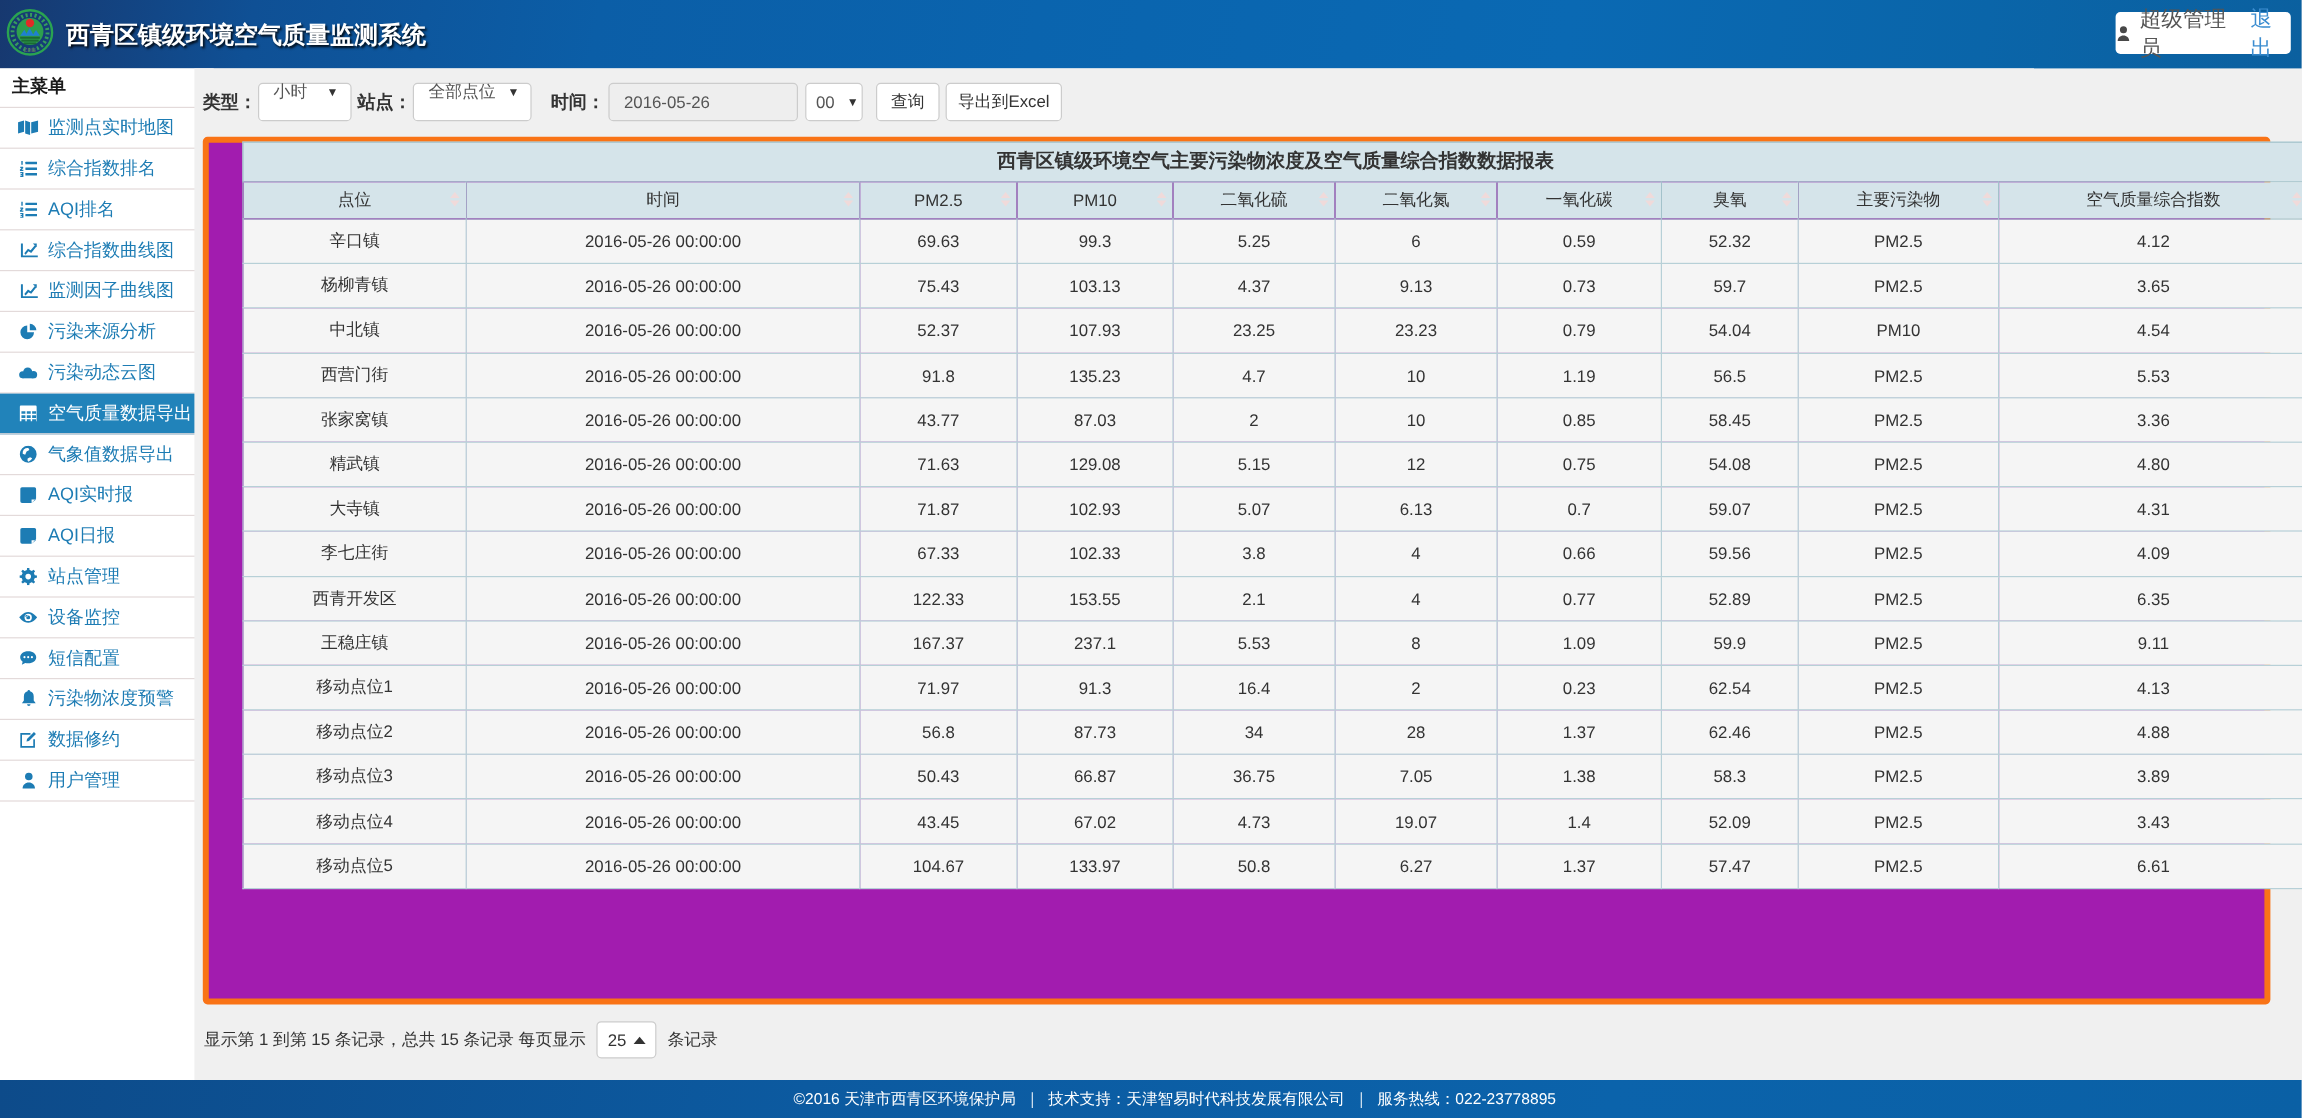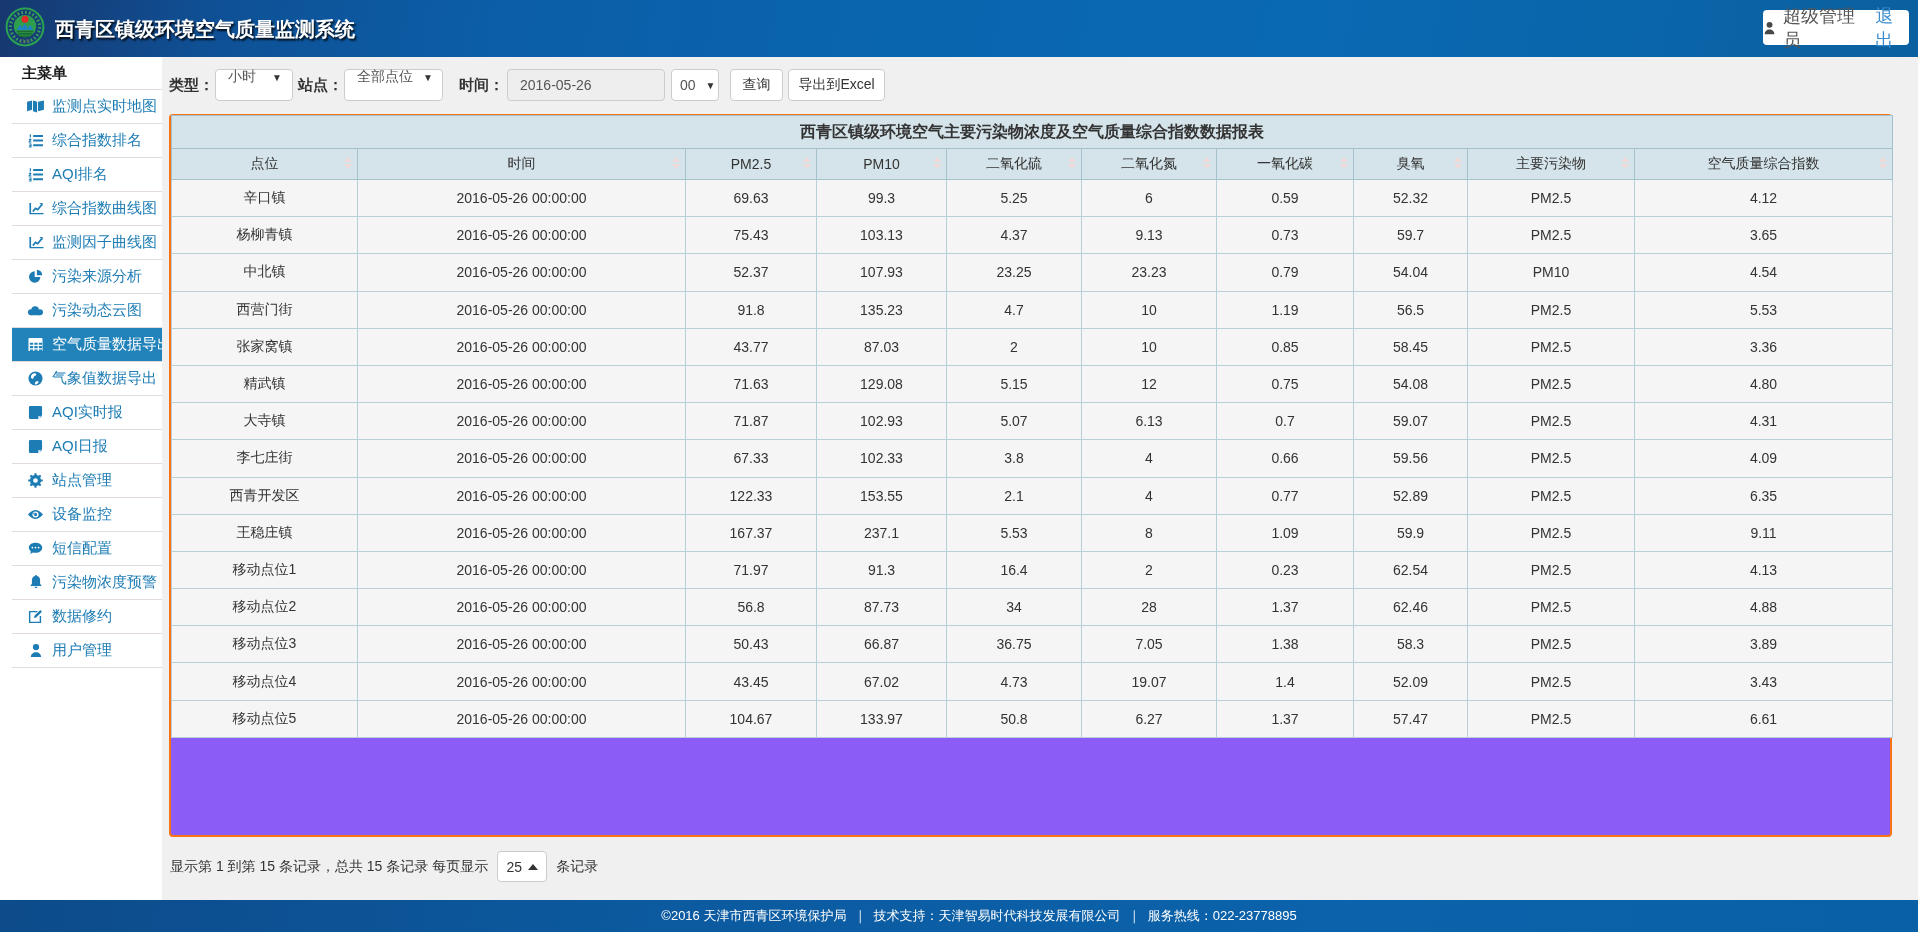--- a/index.html
+++ b/index.html
@@ -9,41 +9,41 @@
 .hdr { position:absolute; left:0; top:0; width:1918px; height:57px;
   background:linear-gradient(100deg,#17386f 0%,#0f5095 11%,#0b5ea7 26%,#0a64ae 45%,#0a69b3 68%,#0a65a9 86%,#0b609f 100%); }
 .logo { position:absolute; left:5px; top:6px; width:40px; height:42px; }
 .title { position:absolute; left:55px; top:16px; color:#fff; font-size:20px; font-weight:bold;
   text-shadow:1.5px 1.5px 2px rgba(0,0,0,.9); }
 .userbox { position:absolute; right:9px; top:10px; width:146px; height:35px; background:#fff;
   border-radius:4px; font-size:18px; color:#555; display:flex; align-items:center; justify-content:center; }
 .userbox svg { margin-right:7px; }
 .userbox a { color:#3c8dd0; text-decoration:none; margin-left:8px; }
 
-.side { position:absolute; left:0; top:57px; width:178px; height:843px; background:#fff; border-right:1px solid #d9d9d9;padding-left:12px; }
+.side { position:absolute; left:0; top:57px; width:178px; height:843px; background:#fff; border-right:1px solid #d9d9d9; }
 .side .mh { font-size:15px; font-weight:bold; color:#1a1a1a; height:33px; line-height:32px;
   padding-left:10px; border-bottom:1px solid #e3dada; }
 .mi { height:34px; border-bottom:1px solid #e3dada; color:#1d7cb4; font-size:15px;
   display:flex; align-items:center; white-space:nowrap; }
 .mi .ic { width:17px; height:16px; margin-left:15px; margin-right:8px; display:flex; justify-content:center; align-items:center; flex:none; }
 .mi .ic svg { fill:#1d7cb4; }
 .mi.cur { background:#2183ba; color:#fff; }
 .mi.cur .ic svg { fill:#fff; }
 
 .main { position:absolute; left:162px; top:57px; width:1533px; height:843px; background:#f0f0f0; }
 .fbar { position:absolute; left:7px; top:12px; height:32px; display:flex; align-items:center; font-size:15px; color:#333; white-space:nowrap; }
 .fbar .lb { font-weight:bold; margin-right:1px; }
 .ctl { height:32px; border:1px solid #ccc; border-radius:4px; background:#fff; font-size:14px; color:#555;
   display:inline-flex; align-items:center; white-space:nowrap; flex:none; }
 .sel { justify-content:space-between; padding:0 10px 16px 12px; }
 .sel .arr { font-size:10px; color:#333; margin-left:10px; }
 .btn { justify-content:center; color:#333; font-size:14px; }
 
-.panel { position:absolute; left:7px; top:57px; width:1723px; height:723px; background:#8b5cf6;
-  border:2px solid #f97316; border-radius:4px; }
+.panel { position:absolute; left:7px; top:57px; width:1723px; height:723px; background:#a21caf;
+  border:5px solid #f97316; border-radius:4px;padding-left:28px; }
 table.dt { border-collapse:collapse; table-layout:fixed; width:1721px; font-size:14px; color:#333; margin-top:-1px; }
 table.dt caption { height:33px; background:#d5e4ea; border:1px solid #a3c2cb; border-bottom:none;
   text-align:center; font-weight:bold; font-size:16px; color:#333; caption-side:top; line-height:32px; }
 table.dt th { height:31px; background:#d5e4ea; border:1px solid #a3c2cb; font-weight:normal;
   font-size:14px; position:relative; }
 table.dt td { height:37.2px; border:1px solid #b7d0d7; border-top:none; background:#f5f5f5; text-align:center; }
 table.dt th .carets { position:absolute; right:5px; top:50%; margin-top:-7px; }
 table.dt th .carets i { display:block; width:0; height:0; border-left:4px solid transparent; border-right:4px solid transparent; }
 table.dt th .carets i.u { border-bottom:5px solid #f0dada; margin-bottom:2px; }
 table.dt th .carets i.d { border-top:5px solid #f0dada; }

